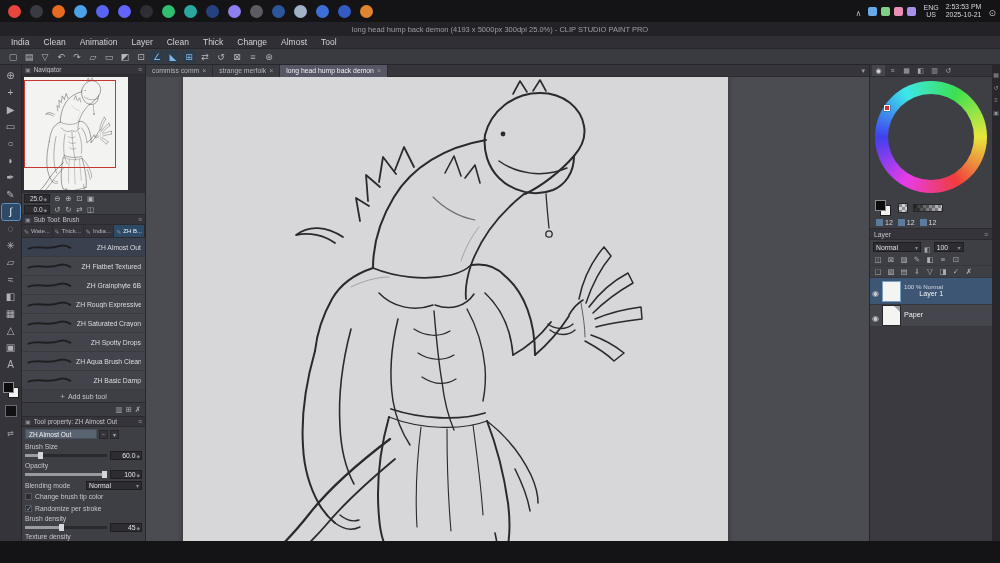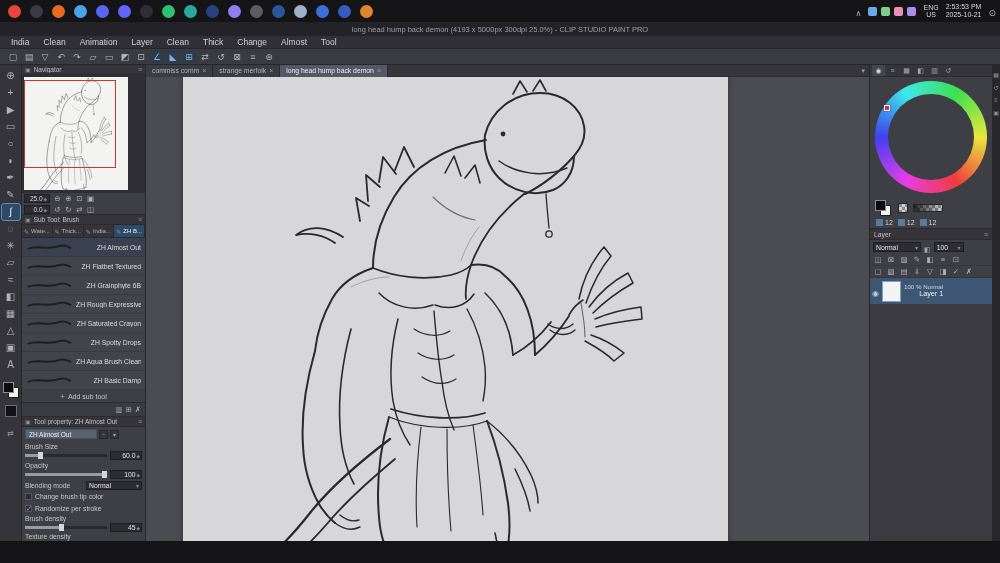--- a/index.html
+++ b/index.html
@@ -670,20 +670,27 @@
 
       <div class="lrow lrow1" data-state="selected">
         <span class="eye"></span>
         <span class="lthumb"></span>
         <span class="ltext">
           <span class="linfo">100 % Normal</span>
           <span class="lname">Layer 1</span>
         </span>
       </div>
 
+      <div class="lrow lrow2">
+        <span class="eye"></span>
+        <span class="lthumb paper"></span>
+        <span class="ltext">
+          <span class="lname">Paper</span>
+        </span>
+      </div>
 
       <div class="layer-empty"></div>
     </div>
 
     <div class="rightstrip">
         <span class="rs-icon">▦</span>
         <span class="rs-icon">↺</span>
         <span class="rs-icon">≡</span>
         <span class="rs-icon">▣</span>
       </div>

